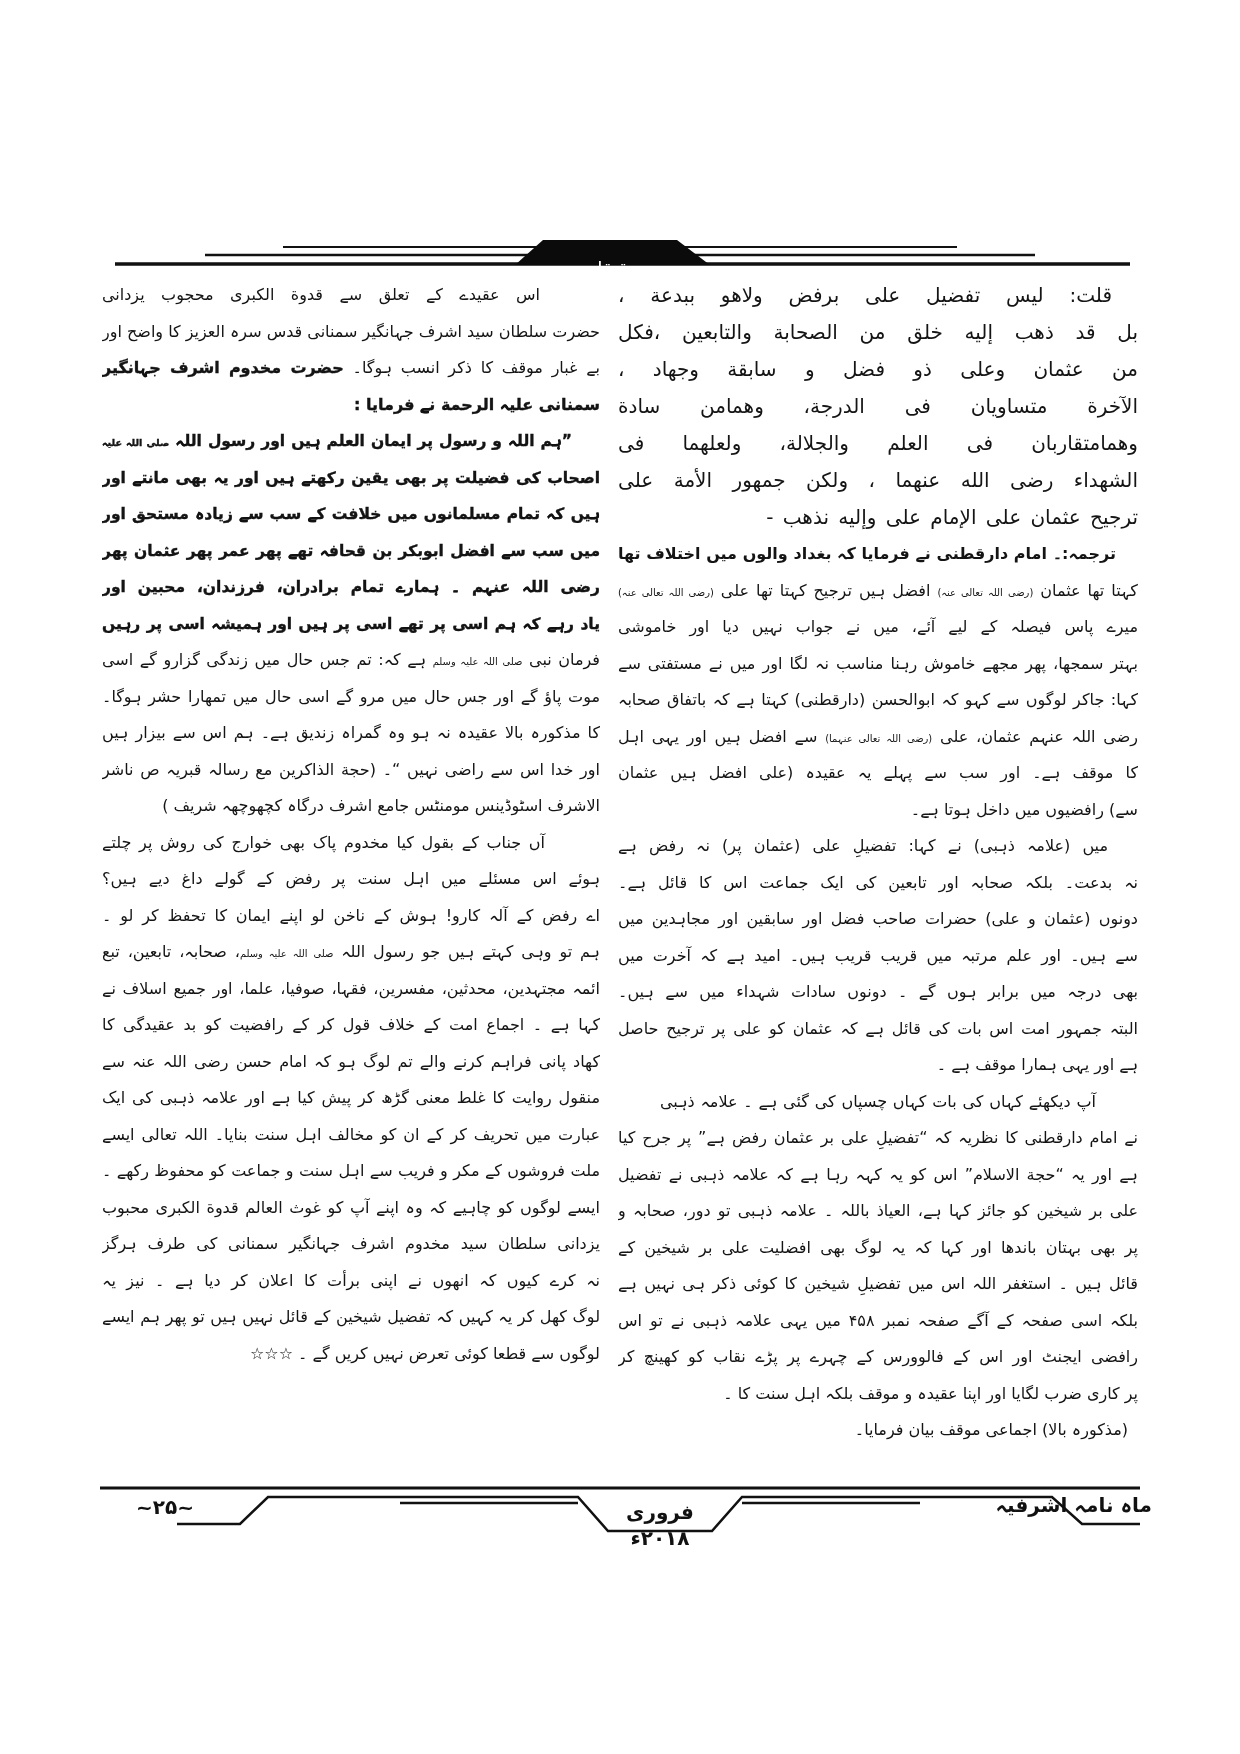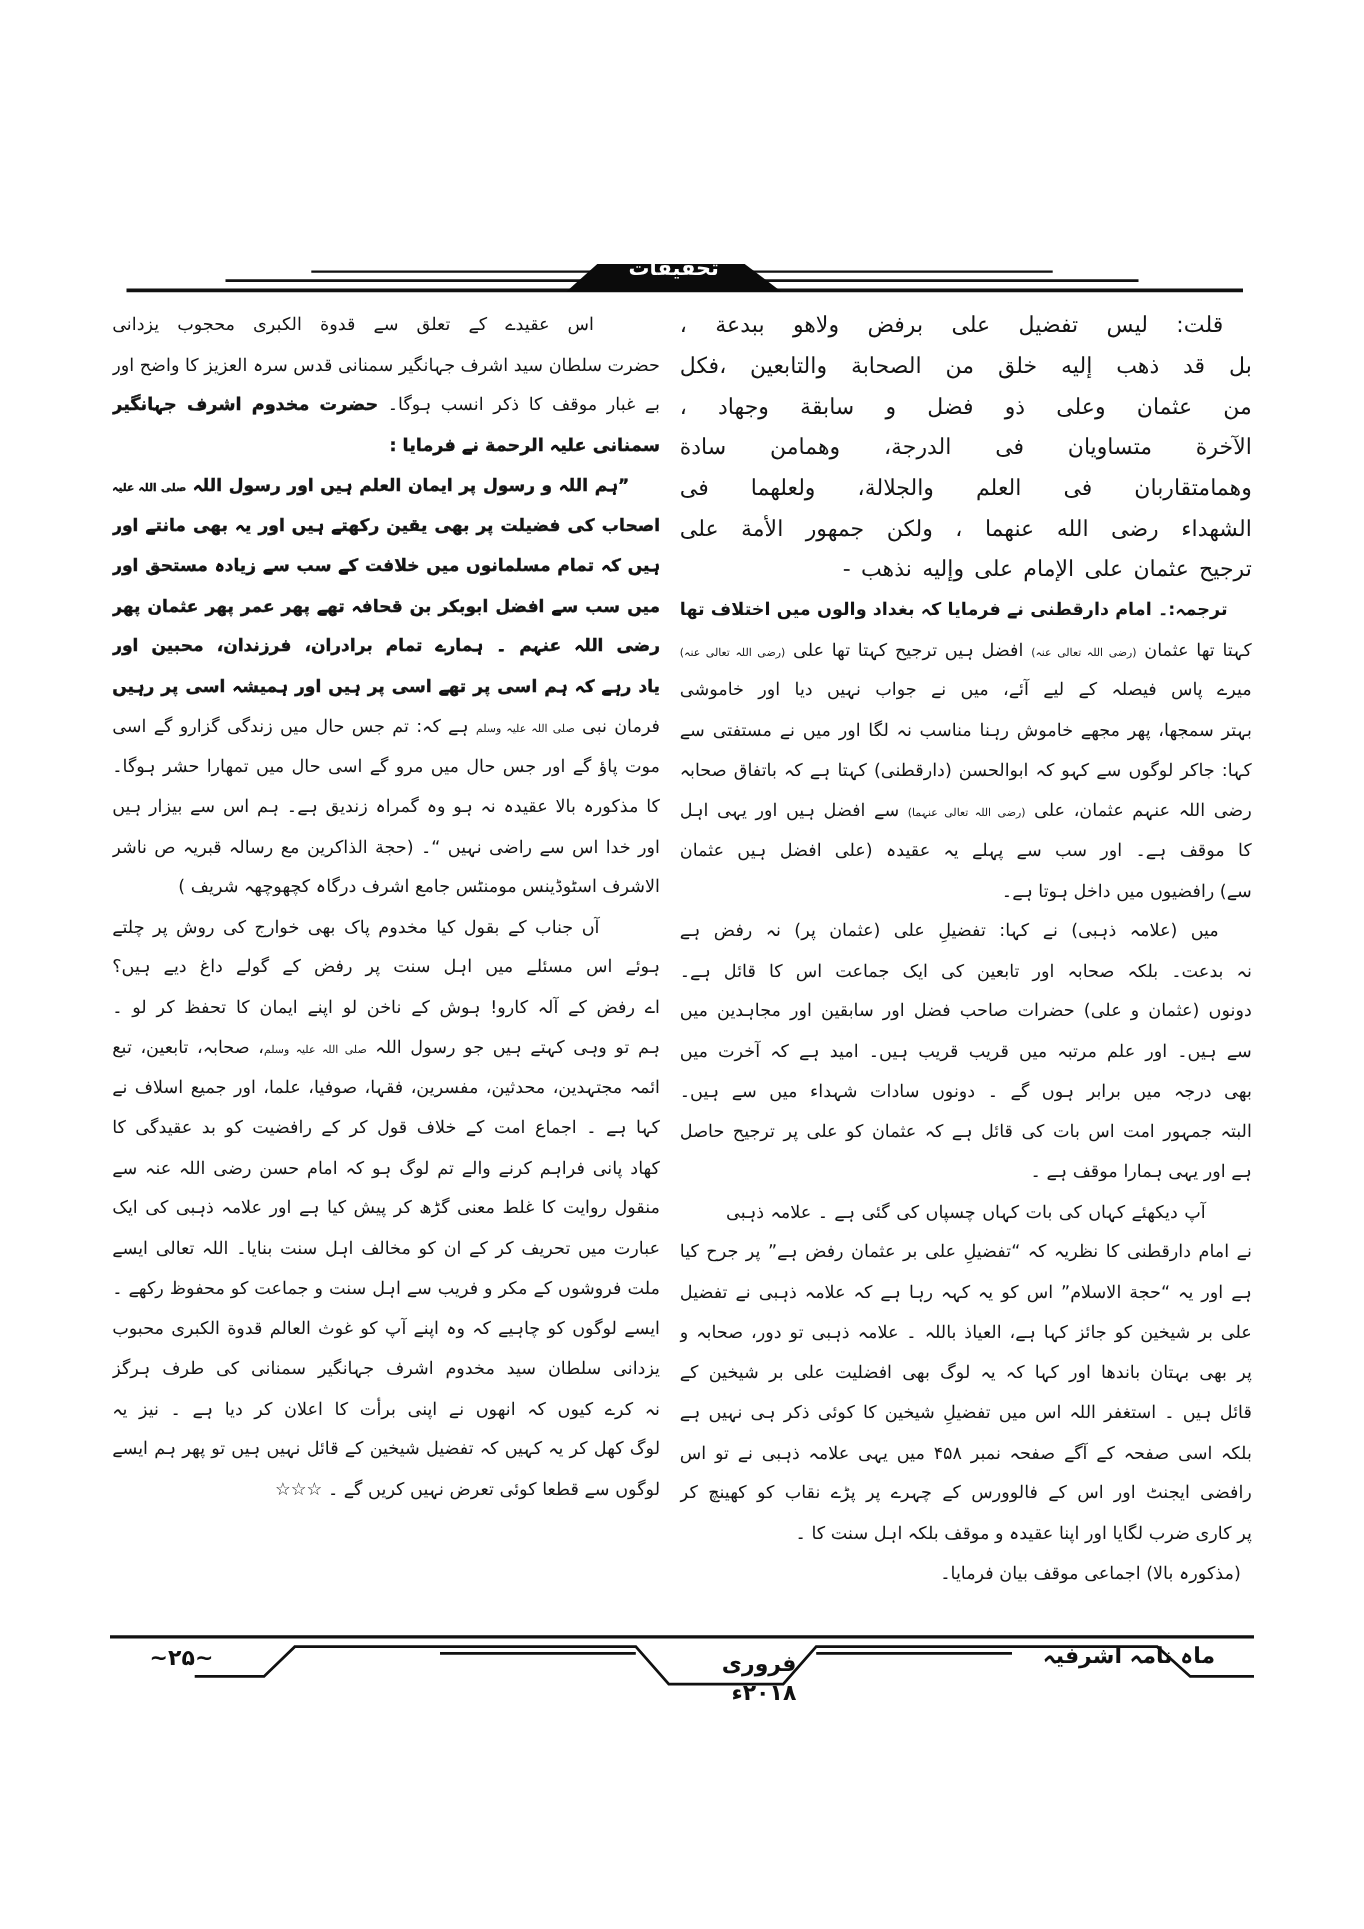--- a/index.html
+++ b/index.html
@@ -3,22 +3,22 @@
 <meta charset="utf-8">
 <style>
   *{margin:0;padding:0;box-sizing:border-box}
   html,body{background:#ffffff}
   body{width:1240px;height:1754px;position:relative;font-family:"DejaVu Sans",sans-serif}
   .page{position:absolute;inset:0;background:#ffffff;overflow:hidden}
 
   
   .banner-svg{position:absolute;left:100px;top:195px}
   .banner-title{
-    position:absolute;left:515px;top:232px;width:195px;height:35px;
-    color:#ffffff;font-weight:bold;font-size:19px;line-height:24px;
+    position:absolute;left:515px;top:256px;width:195px;height:35px;
+    color:#ffffff;font-weight:normal;font-size:19px;line-height:24px;
     text-align:center;direction:rtl;letter-spacing:1px;
   }
 
   
   .col{position:absolute;top:277px;color:#111}
   .col-right{right:102px;width:520px}
   .col-left{left:102px;width:498px}
   .para{margin:0}
   .line{
     direction:rtl;height:36.5px;line-height:36.5px;overflow:hidden;
@@ -27,22 +27,22 @@
   }
   .line.last{text-align-last:right}
   .para.arabic .line{font-size:20px;line-height:37px;height:37px;word-spacing:3px}
   .para.urdu-bold .line{font-weight:bold;font-size:15.5px;-webkit-text-stroke:.35px #111}
   .line .b{font-weight:bold;-webkit-text-stroke:.35px #111}
   .line .sm{font-size:62%;}
 
   
   .footer-svg{position:absolute;left:100px;top:1484px}
   .f-text{position:absolute;color:#111;direction:rtl;font-size:20px;font-weight:bold;line-height:26px}
-  .f-mag{top:1492px;right:102px;width:190px;text-align:left}
-  .f-date{top:1499px;left:596px;width:128px;text-align:right}
+  .f-mag{top:1492px;right:88px;width:190px;text-align:right}
+  .f-date{top:1499px;left:596px;width:128px;text-align:center}
   .f-page{top:1494px;left:115px;width:100px;text-align:center}
 </style>
 </head>
 <body>
 
 <div class="page">
 
   <svg class="banner-svg" width="1040" height="72" viewBox="0 0 1040 72" aria-hidden="true">
     <line x1="183" y1="52" x2="857" y2="52" stroke="#111" stroke-width="2"></line>
     <line x1="105" y1="60" x2="935" y2="60" stroke="#111" stroke-width="2.5"></line>

